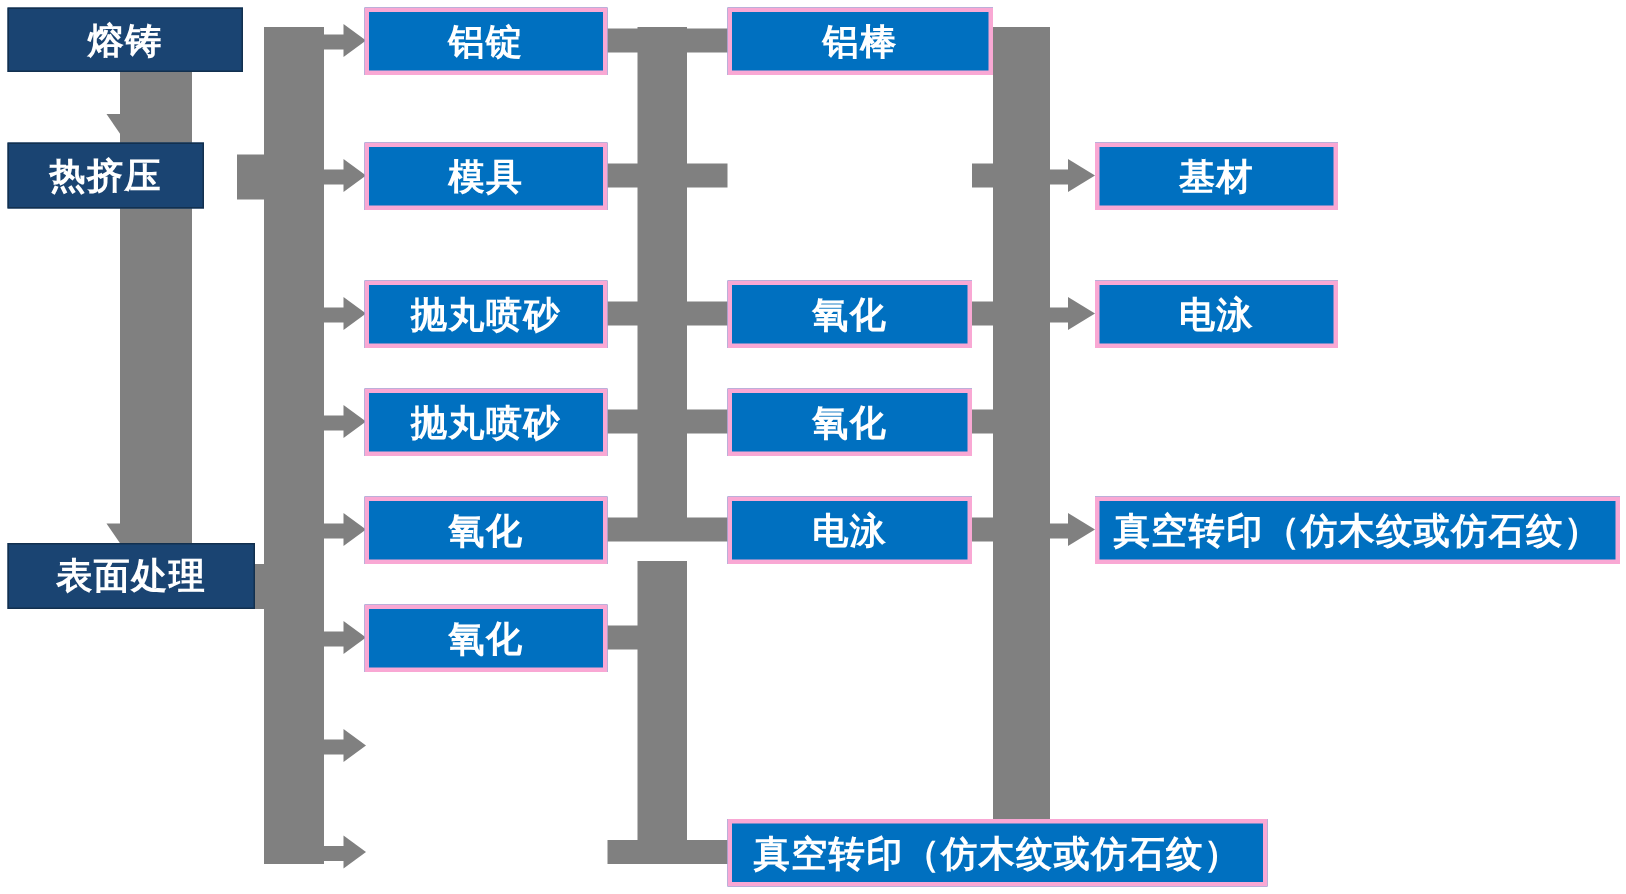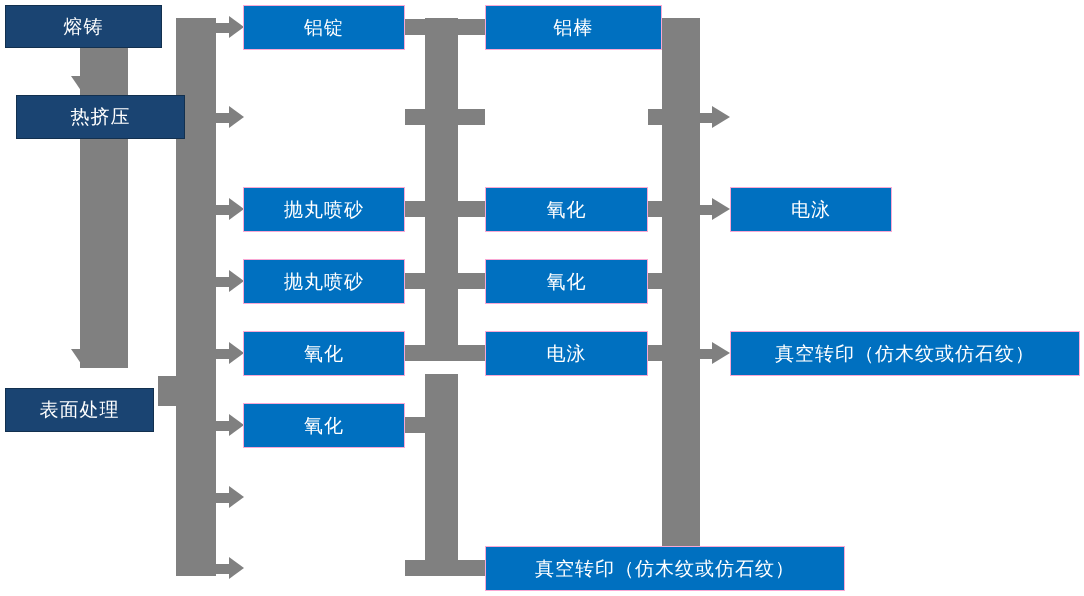--- a/index.html
+++ b/index.html
@@ -7,25 +7,25 @@
     --process-fill:#0070c0;
     --connector:#808080;
     --text:#ffffff;
   }
   *{box-sizing:border-box;}
   body{margin:0;background:#ffffff;font-family:"Liberation Sans",sans-serif;}
   .canvas{position:relative;width:1084px;height:596px;background:#ffffff;overflow:hidden;}
   .node{
     position:absolute;z-index:2;
     display:flex;align-items:center;justify-content:center;
-    color:var(--text);font-weight:normal;font-size:19px;letter-spacing:1px;
+    color:var(--text);font-weight:bold;font-size:24px;letter-spacing:1px;
     text-align:center;white-space:nowrap;
   }
   .node.stage{background:var(--stage-fill);border:1px solid #12304f;}
-  .node.process{background:var(--process-fill);border:1px solid #f9a8d4;}
+  .node.process{background:var(--process-fill);border:3px solid #f9a8d4;}
   .conn{position:absolute;z-index:1;background:var(--connector);}
   .tri-right{
     position:absolute;z-index:1;width:0;height:0;
     border-top:11px solid transparent;border-bottom:11px solid transparent;
     border-left:15px solid var(--connector);
   }
   .tri-right.big{border-left-width:18px;}
   .tri-down{
     position:absolute;z-index:1;width:0;height:0;
     border-left:13px solid transparent;border-right:13px solid transparent;
@@ -81,31 +81,33 @@
   <div class="conn" style="left:648px;top:345px;width:16px;height:16px"></div>
 
   <div class="conn" style="left:698px;top:113px;width:16px;height:10px"></div>
   <div class="tri-right big" style="left:712px;top:106px"></div>
   <div class="conn" style="left:698px;top:205px;width:16px;height:10px"></div>
   <div class="tri-right big" style="left:712px;top:198px"></div>
   <div class="conn" style="left:698px;top:349px;width:16px;height:10px"></div>
   <div class="tri-right big" style="left:712px;top:342px"></div>
 
   <div class="node stage" style="left:5px;top:5px;width:157px;height:43px">熔铸</div>
-  <div class="node stage" style="left:16px;top:95px;width:169px;height:44px">热挤压</div>
-  <div class="node stage" style="left:5px;top:388px;width:149px;height:44px">表面处理</div>
+  <div class="node stage" style="left:5px;top:95px;width:131px;height:44px">热挤压</div>
+  <div class="node stage" style="left:5px;top:362px;width:165px;height:44px">表面处理</div>
 
   <div class="node process" style="left:243px;top:5px;width:162px;height:45px">铝锭</div>
+  <div class="node process" style="left:243px;top:95px;width:162px;height:45px">模具</div>
   <div class="node process" style="left:243px;top:187px;width:162px;height:45px">抛丸喷砂</div>
   <div class="node process" style="left:243px;top:259px;width:162px;height:45px">抛丸喷砂</div>
   <div class="node process" style="left:243px;top:331px;width:162px;height:45px">氧化</div>
   <div class="node process" style="left:243px;top:403px;width:162px;height:45px">氧化</div>
 
   <div class="node process" style="left:485px;top:5px;width:177px;height:45px">铝棒</div>
   <div class="node process" style="left:485px;top:187px;width:163px;height:45px">氧化</div>
   <div class="node process" style="left:485px;top:259px;width:163px;height:45px">氧化</div>
   <div class="node process" style="left:485px;top:331px;width:163px;height:45px">电泳</div>
   <div class="node process" style="left:485px;top:546px;width:360px;height:45px">真空转印（仿木纹或仿石纹）</div>
 
+  <div class="node process" style="left:730px;top:95px;width:162px;height:45px">基材</div>
   <div class="node process" style="left:730px;top:187px;width:162px;height:45px">电泳</div>
   <div class="node process" style="left:730px;top:331px;width:350px;height:45px">真空转印（仿木纹或仿石纹）</div>
 
 </div>
 
 </body></html>

